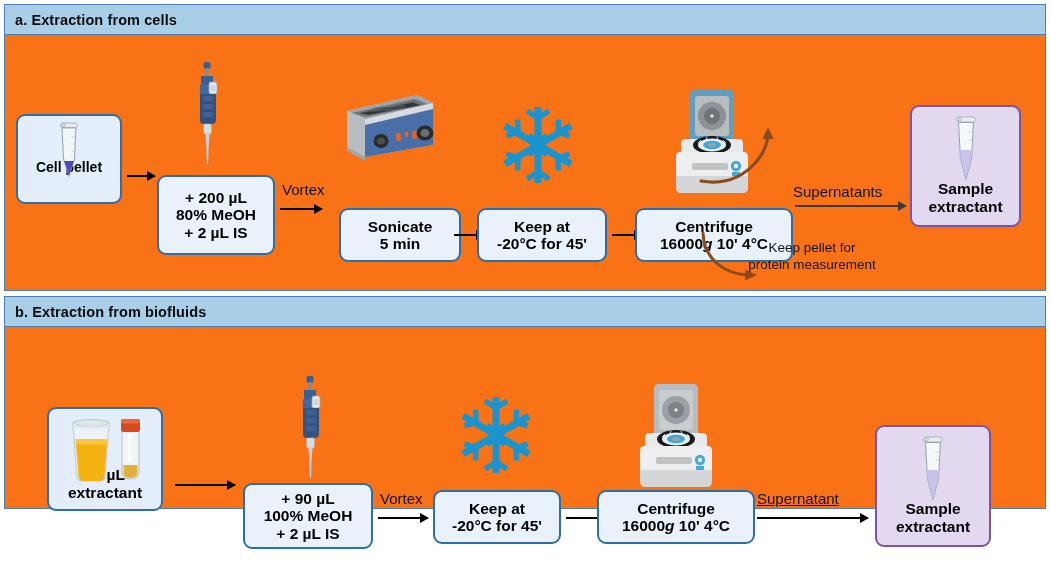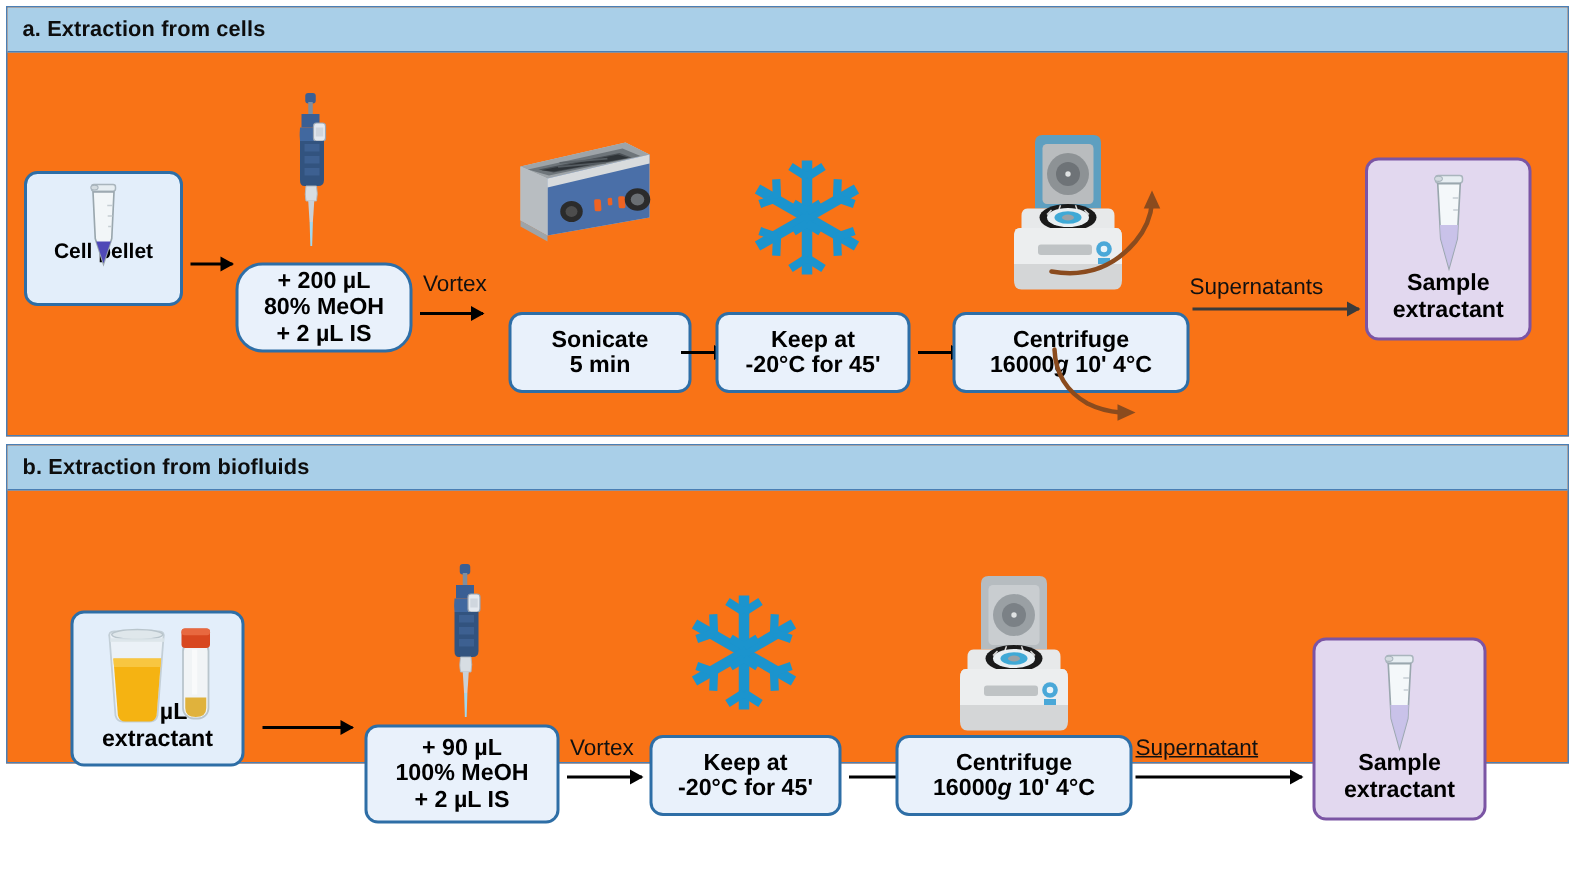--- a/index.html
+++ b/index.html
@@ -93,21 +93,21 @@
           <rect x="19" y="22" width="8" height="12" rx="2" fill="#e4e9ef" stroke="#9aa5b2" stroke-width=".8"></rect>
           <rect x="20.5" y="25" width="5" height="6" fill="#cfd6de"></rect>
           <path d="M10 34 h16 v26 q0 4 -4 4 h-9 q-3 0 -3 -4 z" fill="#32537f"></path>
           <path d="M13 36 h10 v5 h-10 z M13 44 h10 v5 h-10 z M13 52 h10 v5 h-10 z" fill="#3f6394" opacity=".85"></path>
           <path d="M14 64 q-1 6 0 10 h7 q1 -5 0 -10 z" fill="#d7dde3" stroke="#aeb7bf" stroke-width=".6"></path>
           <path d="M15.5 74 L19.5 74 L18.6 88 L16.4 88 Z" fill="#c9d1d8"></path>
           <path d="M16.4 88 L18.6 88 L18.1 104 L16.9 104 Z" fill="#9fd8f0"></path>
         </svg>
       </div>
 
-      <div class="pbox step" style="left:152px;top:140px;width:118px;height:60px;font-size:15.5px;border-radius:18px;">
+      <div class="pbox step" style="left:152px;top:140px;width:118px;height:80px;font-size:15.5px;">
         <span class="ln">+ 200 µL</span>
         <span class="ln">80% MeOH</span>
         <span class="ln">+ 2 µL IS</span>
       </div>
 
       <span class="arrow-label" style="left:277px;top:146px;">Vortex</span>
       <div class="arrow" style="left:275px;top:173px;width:42px;"></div>
 
       <div class="icon" style="left:334px;top:48px;">
         <svg width="98" height="80" viewBox="0 0 98 80">
@@ -207,20 +207,24 @@
 
       <svg class="curve" style="left:690px;top:90px;" width="130" height="62" viewBox="0 0 130 62">
         <path d="M6 56 Q40 62 62 36 Q72 24 73 10" stroke="#8a4b1e" stroke-width="3" fill="none" stroke-linecap="round"></path>
         <polygon points="73,2 67.5,14 78.5,14" fill="#8a4b1e"></polygon>
       </svg>
 
       <svg class="curve" style="left:690px;top:196px;" width="80" height="52" viewBox="0 0 80 52">
         <path d="M8 2 Q9 26 30 38 Q40 43 52 44" stroke="#8a4b1e" stroke-width="3" fill="none" stroke-linecap="round"></path>
         <polygon points="62,44 50,38.5 50,49.5" fill="#8a4b1e"></polygon>
       </svg>
+      <div class="note left" style="left:700px;top:205px;text-align:center;width:214px;">
+        <span>Keep pellet for</span><br>
+        <span>protein measurement</span>
+      </div>
 
       <div class="pbox sample" style="left:905px;top:70px;width:111px;height:122px;justify-content:flex-end;padding-bottom:10px;font-size:15.5px;">
         <span class="ln">Sample</span>
         <span class="ln">extractant</span>
       </div>
       <div class="icon" style="left:944px;top:80px;">
         <svg width="34" height="72" viewBox="0 0 34 72">
           <rect x="8" y="2" width="18" height="5" rx="1.8" fill="#e7eef2" stroke="#a9b5bd" stroke-width="1"></rect>
           <ellipse cx="10" cy="4.2" rx="2.6" ry="1.7" fill="#d3dbe0" stroke="#a9b5bd" stroke-width=".7"></ellipse>
           <path d="M9.5 7.5 L24.5 7.5 L22.5 44 Q17 64 17 64 Q17 64 11.5 44 Z" fill="#f4f8fa" stroke="#9aa7ae" stroke-width="1.1"></path>

